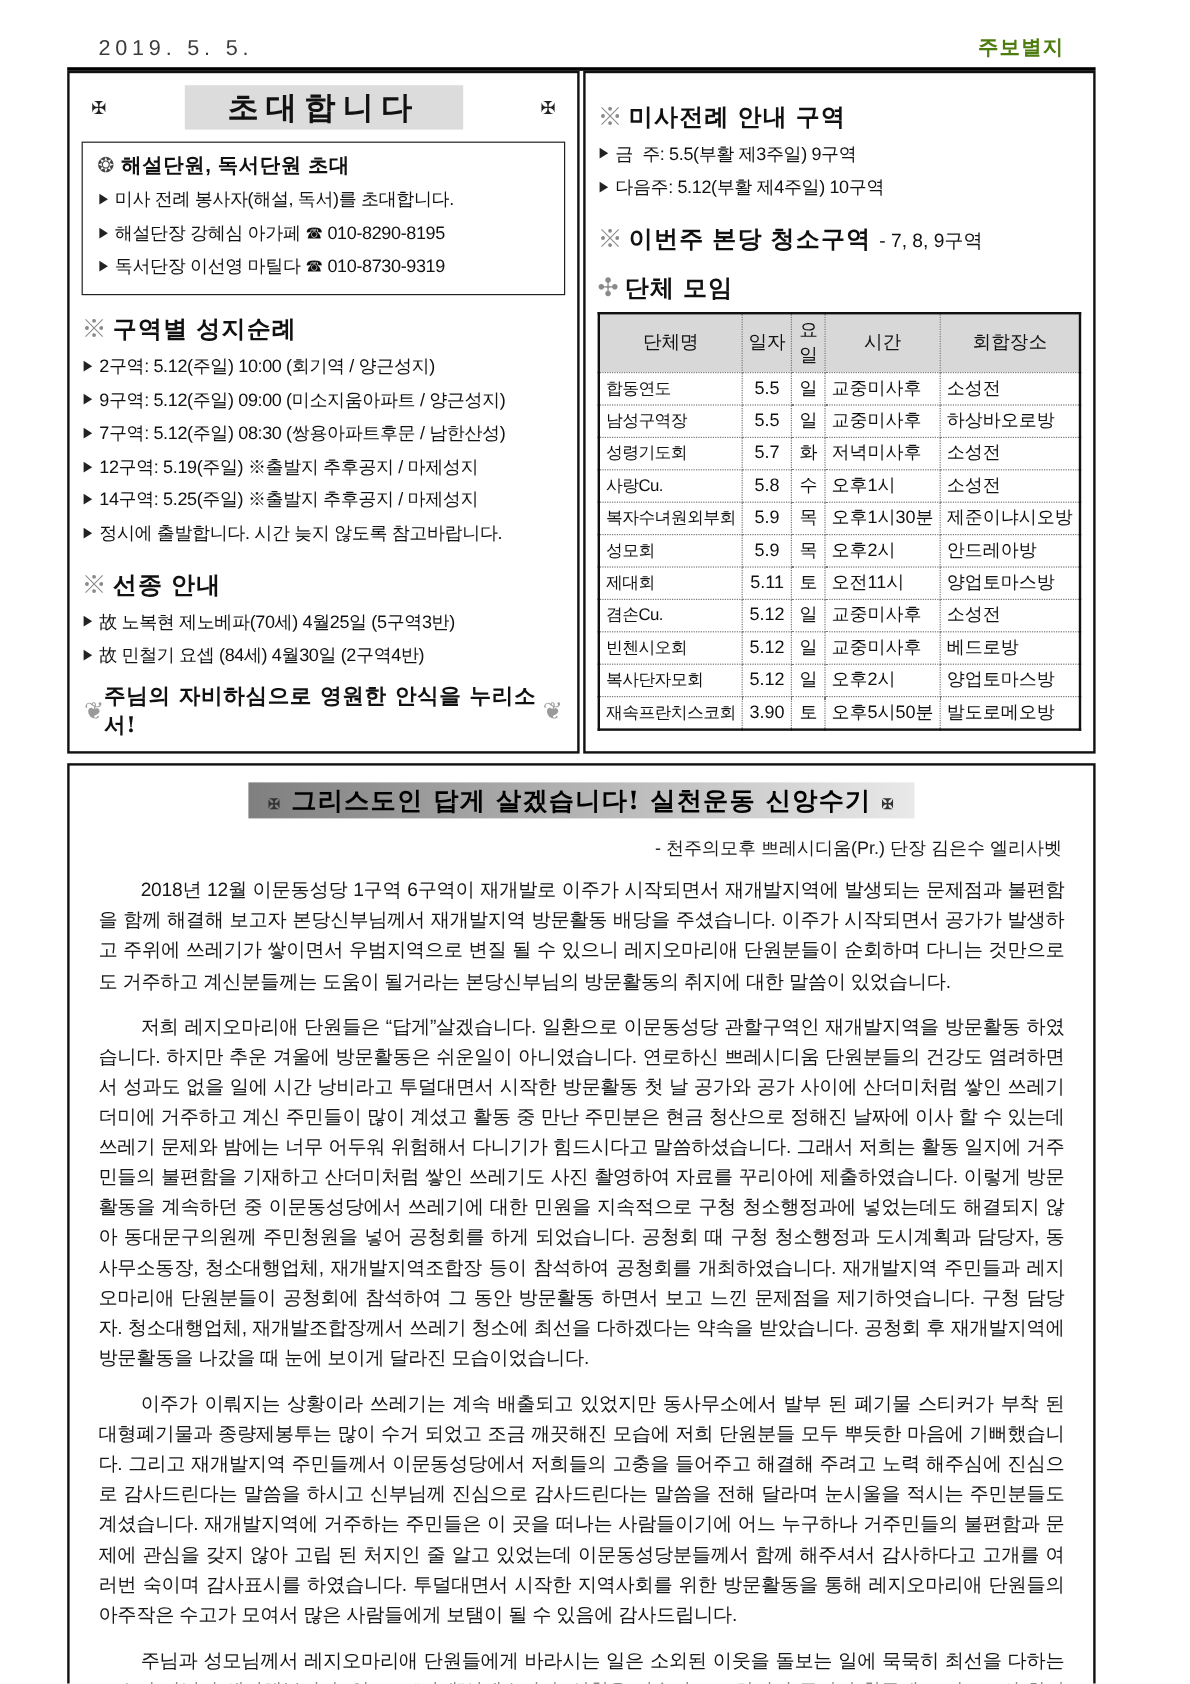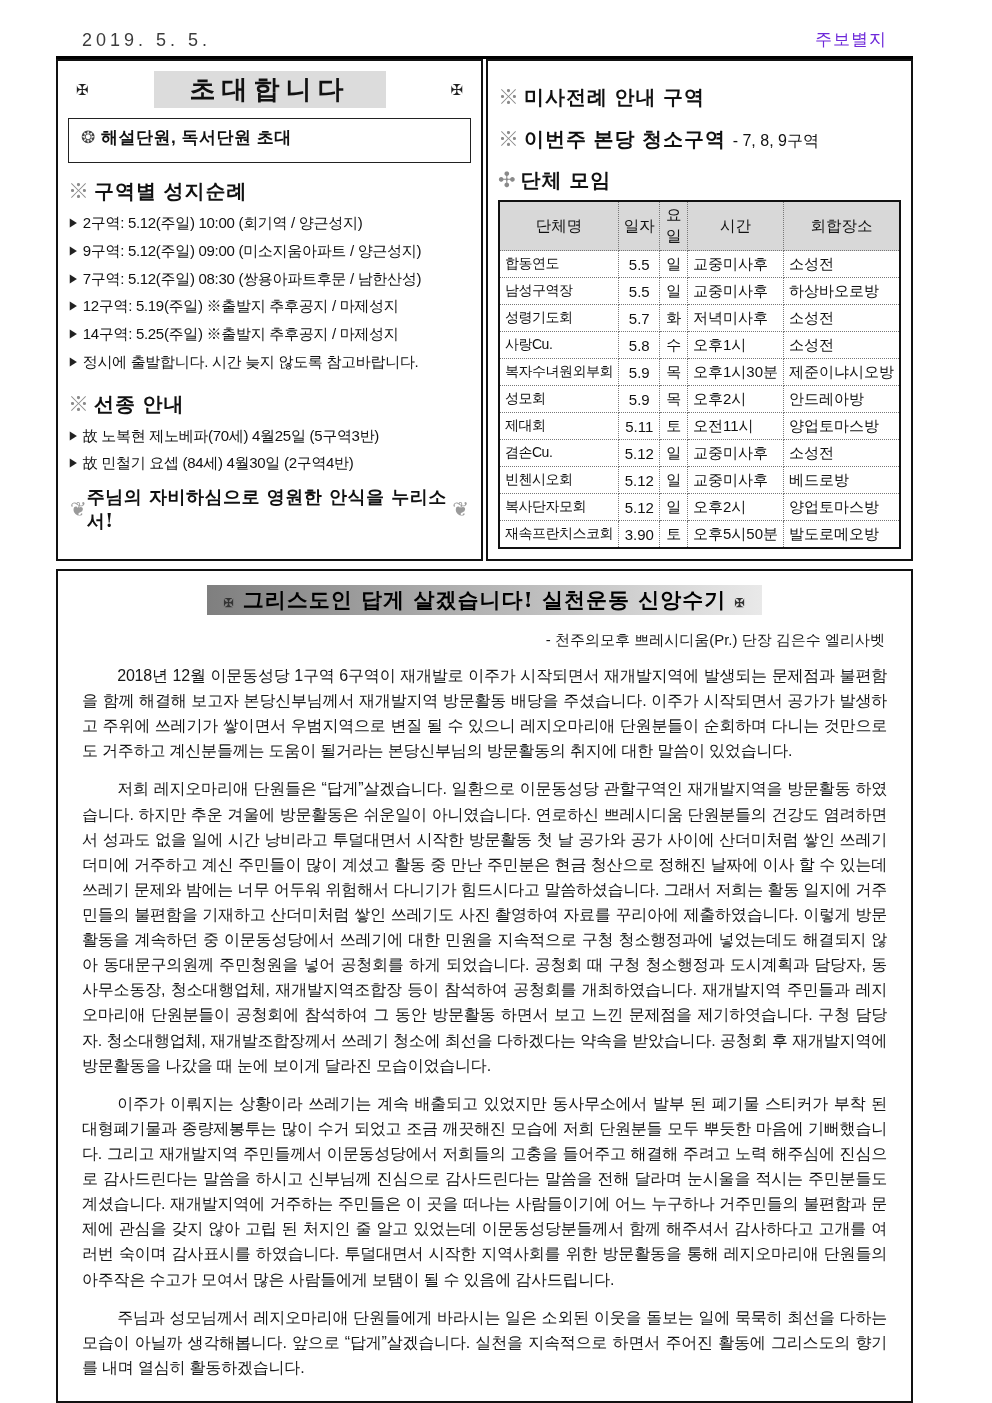--- a/index.html
+++ b/index.html
@@ -3,21 +3,21 @@
 <meta charset="utf-8">
 <style>
   * { margin:0; padding:0; box-sizing:border-box; }
   html,body { background:#fff; }
   body { width:992px; height:1403px; overflow:hidden; font-family:"Liberation Sans",sans-serif; color:#111; }
   .page { width:969px; height:1403px; padding:24px 56px 0 56px; display:flex; flex-direction:column; }
 
   
   .masthead { display:flex; justify-content:space-between; align-items:flex-end; padding:4px 26px 0 26px; }
   .date { font-size:18px; letter-spacing:4px; color:#3c3c3c; }
-  .page-title { font-size:17px; font-weight:normal; color:#6d28d9; letter-spacing:1px; }
+  .page-title { font-size:17px; font-weight:bold; color:#4d7c0f; letter-spacing:1px; }
   .rule { border-bottom:3px solid #000; margin-top:5px; }
 
   
   .top-grid { display:flex; gap:3px; margin-top:0; }
   .col { border:2px solid #111; width:50%; padding:8px 10px 10px 10px; }
 
   
   .invite-title-row { display:flex; justify-content:space-between; align-items:center; padding:2px 8px; }
   .cross { font-size:15px; color:#222; }
   .invite-title { font-family:Liberation Serif, serif; font-weight:bold; font-size:26px; background:#dcdcdc; padding:1px 36px; letter-spacing:6px; }
@@ -74,20 +74,28 @@
         <div class="invite-title-row">
           <span class="cross">✠</span>
           <span class="invite-title">초대합니다</span>
           <span class="cross">✠</span>
         </div>
         <div class="invite-box">
           <div class="invite-sub">
             <span class="ornament">❂</span>
             <span>해설단원, 독서단원 초대</span>
           </div>
+          <ul class="bullets">
+
+              <li><span class="bullet">▶</span><span>미사 전례 봉사자(해설, 독서)를 초대합니다.</span></li>
+
+              <li><span class="bullet">▶</span><span>해설단장 강혜심 아가페 ☎ 010-8290-8195</span></li>
+
+              <li><span class="bullet">▶</span><span>독서단장 이선영 마틸다 ☎ 010-8730-9319</span></li>
+            </ul>
         </div>
       </div>
 
       <div>
         <div class="sec-head">
           <span class="sec-mark">※</span><span>구역별 성지순례</span>
         </div>
         <ul class="bullets">
 
             <li><span class="bullet">▶</span><span>2구역: 5.12(주일) 10:00 (회기역 / 양근성지)</span></li>
@@ -122,20 +130,26 @@
       </div>
 
     </section>
 
     <section class="col">
 
       <div>
         <div class="sec-head">
           <span class="sec-mark">※</span><span>미사전례 안내 구역</span>
         </div>
+        <ul class="bullets">
+
+            <li><span class="bullet">▶</span><span>금  주: 5.5(부활 제3주일) 9구역</span></li>
+
+            <li><span class="bullet">▶</span><span>다음주: 5.12(부활 제4주일) 10구역</span></li>
+          </ul>
       </div>
 
       <div>
         <div class="sec-head">
           <span class="sec-mark">※</span><span>이번주 본당 청소구역</span>
           <span class="inline-val">- 7, 8, 9구역</span>
         </div>
       </div>
 
       <div>

